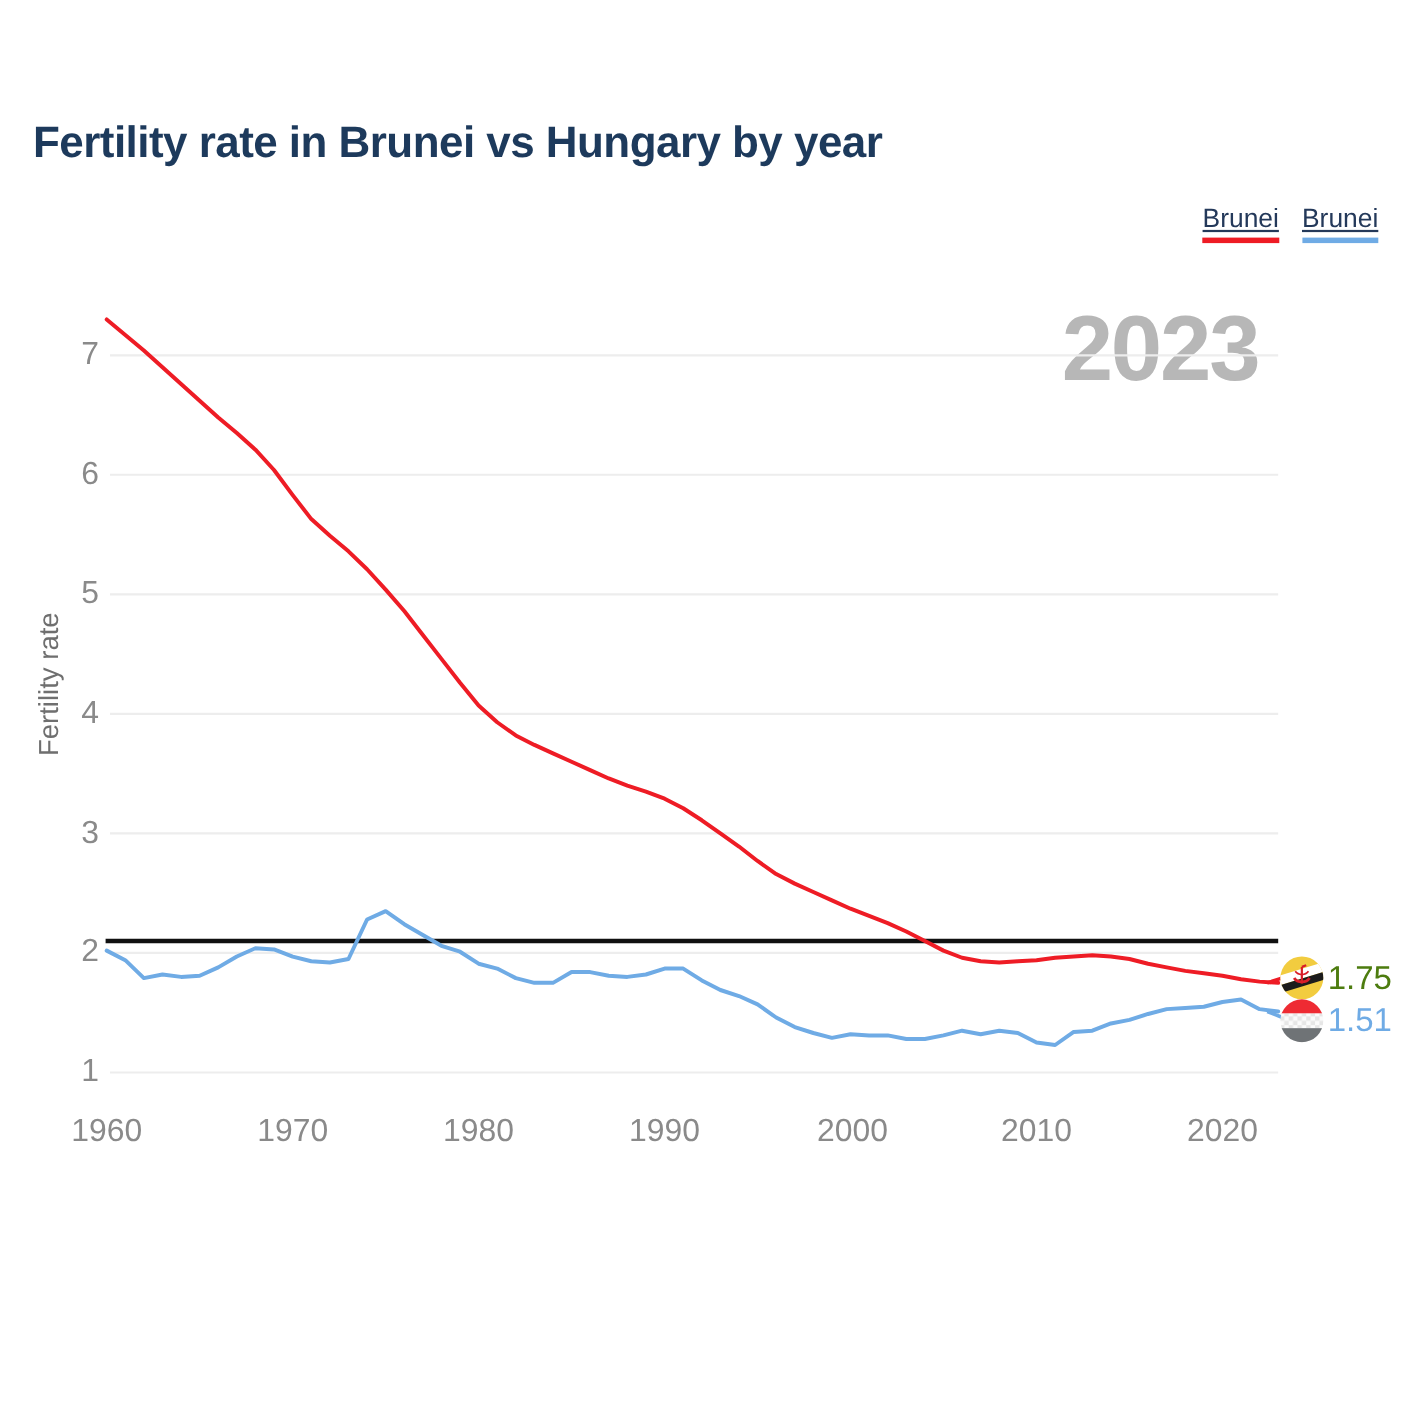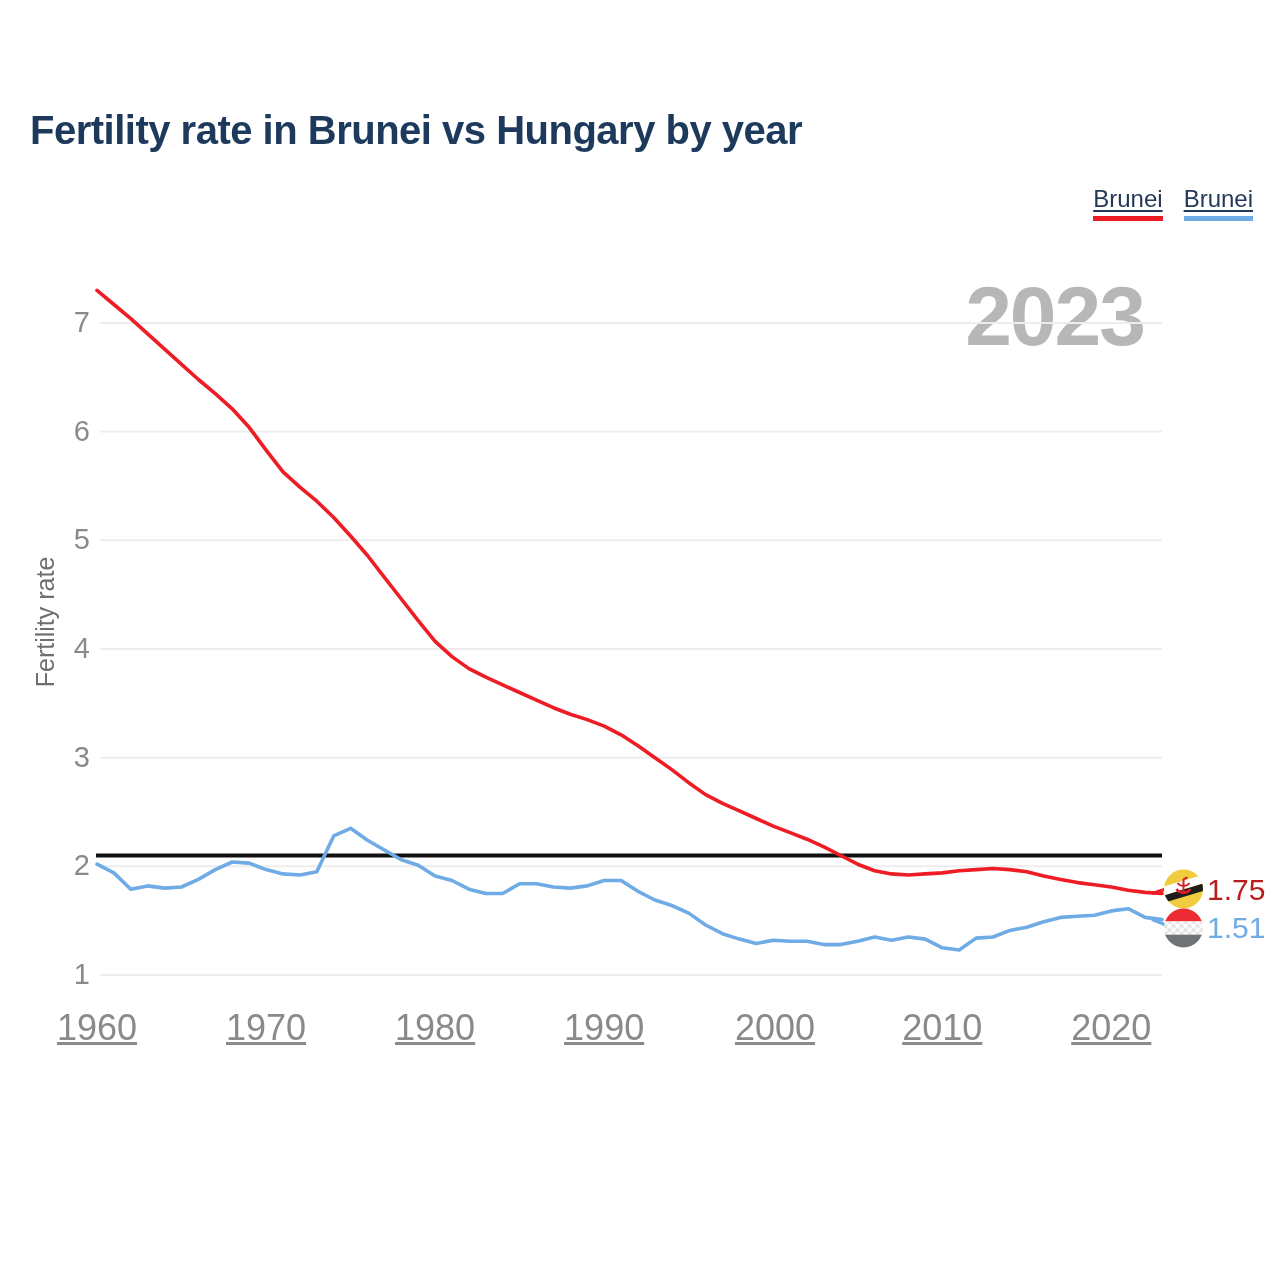--- a/index.html
+++ b/index.html
@@ -23,21 +23,21 @@
     position:absolute;right:136px;top:268px;font-size:84px;font-weight:700;
     color:#b7b7b7;letter-spacing:-2px;
   }
   #plot{position:absolute;left:0;top:0;}
   .ytick{
     position:absolute;left:36px;width:54px;text-align:right;
     font-size:29px;color:#8a8a8a;line-height:32px;
   }
   .xtick{
     position:absolute;width:100px;text-align:center;top:1012px;
-    font-size:36px;color:#8a8a8a;line-height:32px;text-decoration:underline;
+    font-size:29px;color:#8a8a8a;line-height:32px;
   }
   .yaxis-title{
     position:absolute;left:45px;top:622px;
     transform:translate(-50%,-50%) rotate(-90deg);
     font-size:25px;color:#6f6f6f;white-space:nowrap;
   }
   .flag{position:absolute;width:41px;height:40px;}
   .flag-brunei{left:1163px;top:869px;}
   .flag-hungary{left:1163px;top:908px;}
   .end-val{
@@ -113,21 +113,21 @@
         <rect x="4" y="4" width="4" height="4" fill="#e6e6e6"></rect>
       </pattern>
     </defs>
     <g clip-path="url(#clip-hu)">
       <rect x="0" y="0" width="40" height="13.4" fill="#ee2b33"></rect>
       <rect x="0" y="13.4" width="40" height="13.3" fill="url(#chk)"></rect>
       <rect x="0" y="26.7" width="40" height="13.3" fill="#6f7376"></rect>
     </g>
   </svg>
 
-  <div class="end-val end-val-brunei" style="color: #b91c1c;">1.75</div>
+  <div class="end-val end-val-brunei" style="color: #4d7c0f;">1.75</div>
   <div class="end-val end-val-hungary" style="color: rgb(111, 171, 229);">1.51</div>
 
   <div class="footer">
   </div>
 
 <div class="ytick" style="top: 958px;">1</div>
     <div class="ytick" style="top: 849.33px;">2</div>
     <div class="ytick" style="top: 740.66px;">3</div>
     <div class="ytick" style="top: 631.99px;">4</div>
     <div class="ytick" style="top: 523.32px;">5</div>

